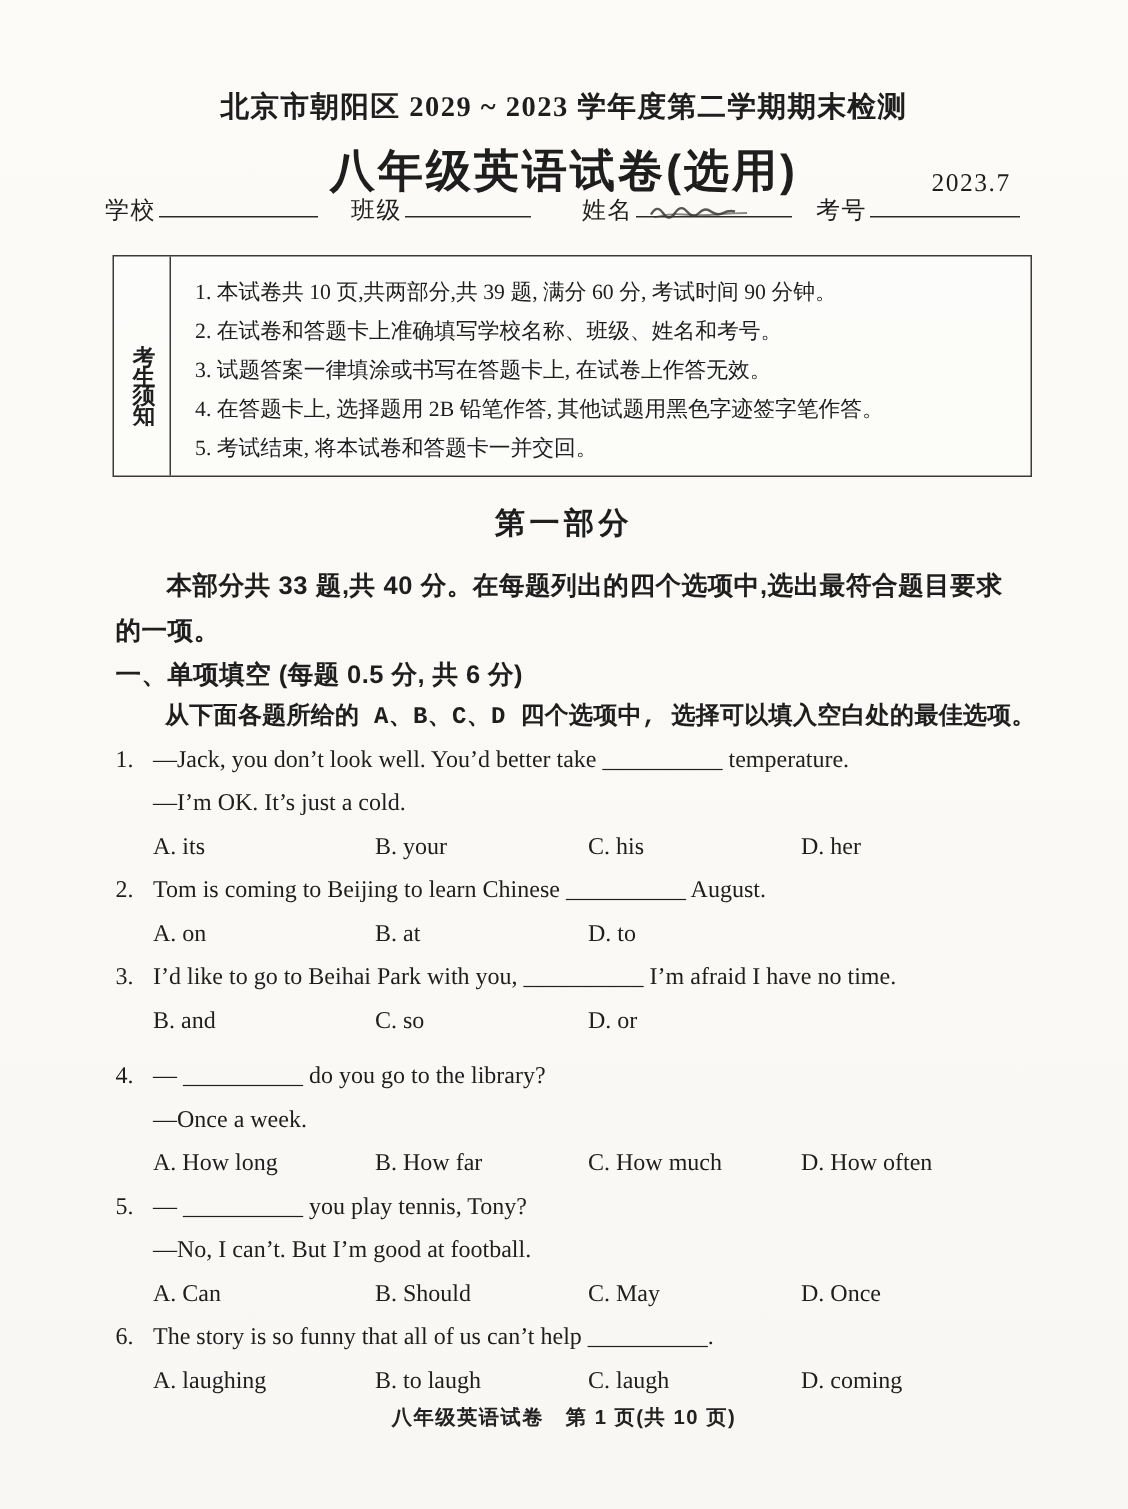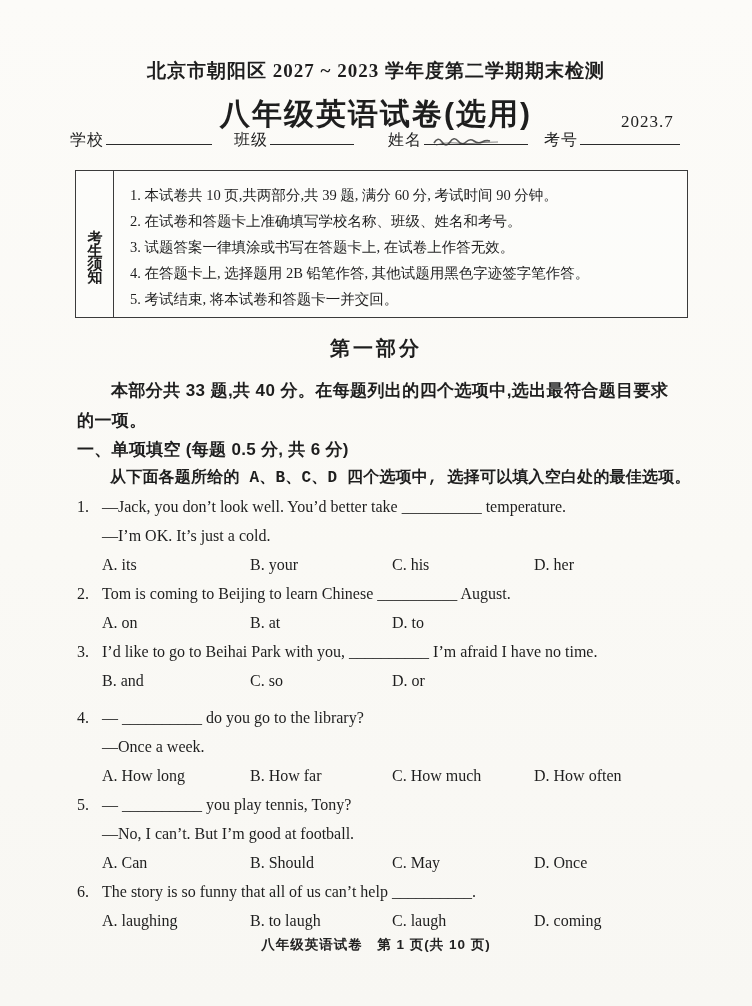--- a/index.html
+++ b/index.html
@@ -89,21 +89,21 @@
     position:absolute; top:936px; left:0; width:100%; text-align:center;
     font-family:"Liberation Sans","DejaVu Sans",sans-serif;
     font-size:13.5px; font-weight:700; letter-spacing:1px; color:#222;
   }
 </style>
 </head>
 <body>
 
 <div class="page">
 
-  <div class="h-title">北京市朝阳区 2027 ~ 2023 学年度第二学期期末检测</div>
+  <div class="h-title">北京市朝阳区 2029 ~ 2023 学年度第二学期期末检测</div>
 
   <div class="exam-title">八年级英语试卷(选用)</div>
 
   <div class="exam-date">2023.7</div>
 
   <div class="field f-school">
     <span class="flabel">学校</span><span class="fline"></span>
   </div>
   <div class="field f-class">
     <span class="flabel">班级</span><span class="fline"></span>

